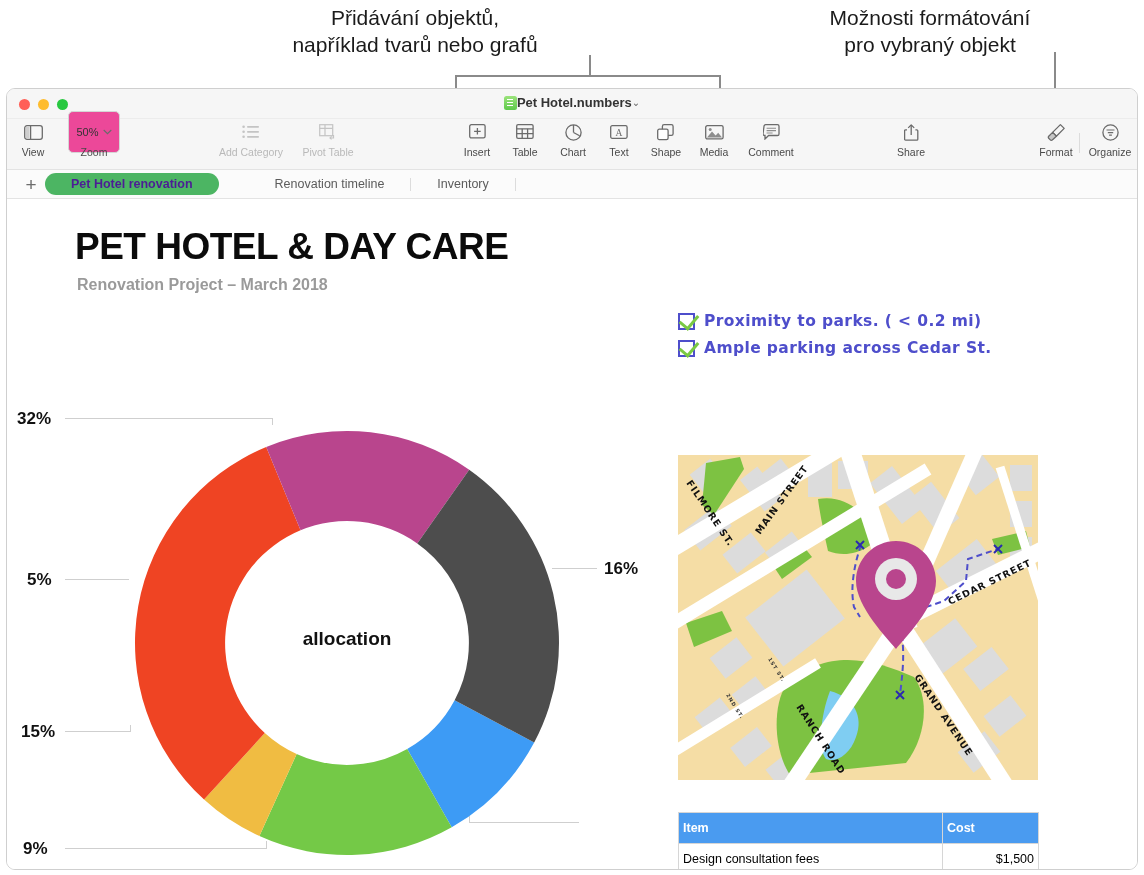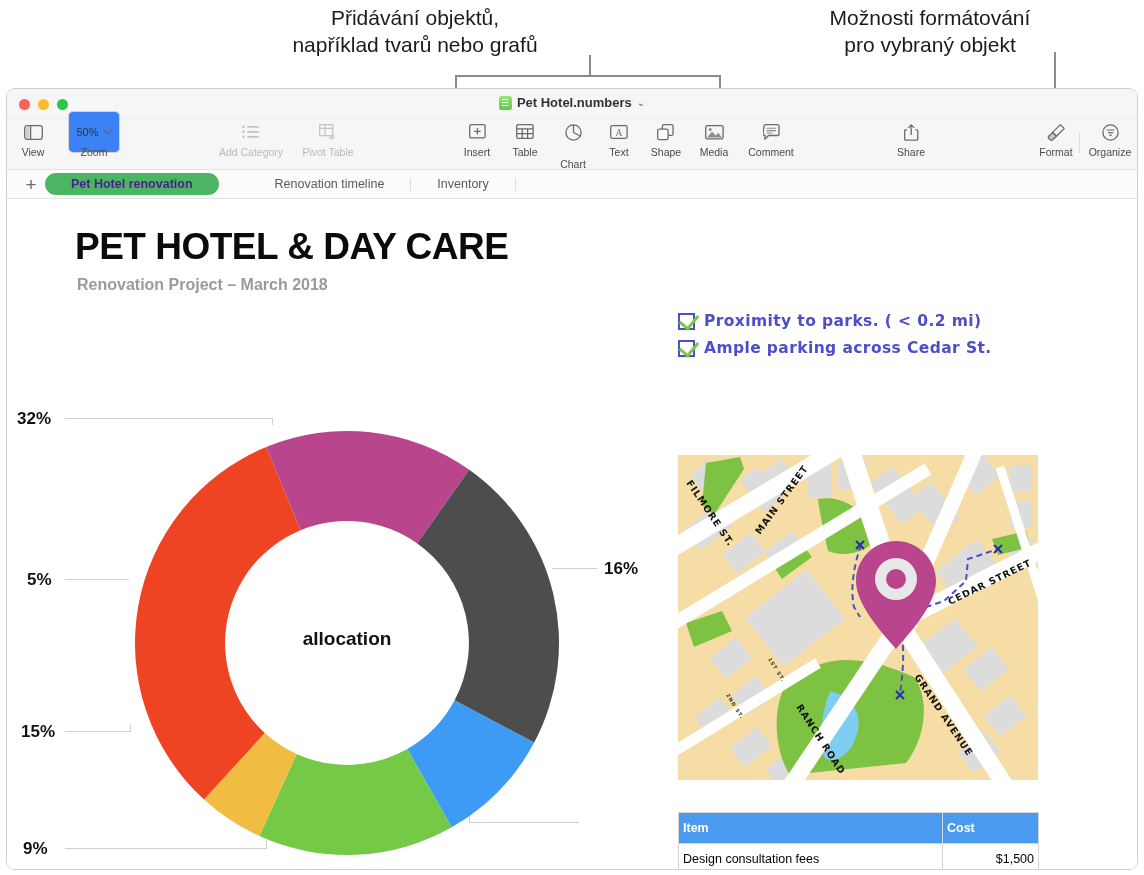--- a/index.html
+++ b/index.html
@@ -40,21 +40,21 @@
     border-bottom: 1px solid #ececec;
   }
   .traffic { position: absolute; top: 10px; width: 11px; height: 11px; border-radius: 50%; }
   .tl-red { left: 12px; background: #ff5f57; }
   .tl-yellow { left: 31px; background: #febc2e; }
   .tl-green { left: 50px; background: #28c840; }
   #doc-title {
     position: absolute; left: 0; right: 0; top: 6px;
     text-align: center;
     font-size: 13px; font-weight: bold; color: #333;
-    display: flex; align-items: center; justify-content: center; gap: 5px;
+    display: flex; align-items: center; justify-content: center; 
   }
   .numbers-badge {
     display: inline-block; width: 13px; height: 14px;
     background: linear-gradient(180deg, #9be37b 0%, #5ec94b 100%);
     border-radius: 2.5px; position: relative;
   }
   .numbers-badge::after {
     content: ""; position: absolute; left: 3px; top: 3px;
     width: 6px; height: 8px;
     background: repeating-linear-gradient(180deg,#fff 0 1.5px,transparent 1.5px 3px);
@@ -73,21 +73,21 @@
     width: 60px;
   }
   .tb-ico { height: 22px; display: flex; align-items: center; justify-content: center; }
   .tb-lab { font-size: 10.5px; color: #4a4a4a; margin-top: 3px; white-space: nowrap; }
   .tb-item.dim .tb-lab { color: #b9b9b9; }
   .tb-sep { position: absolute; top: 14px; width: 1px; height: 20px; background: #dcdcdc; }
 
   .zoom-pill {
     display: flex; align-items: center; gap: 4px;
     border: 1px solid #d5d5d5; border-radius: 5px;
-    background: #3b82f6; padding: 20px 7px; height: 20px;
+    background: #ec4899; padding: 20px 7px; height: 20px;
     font-size: 11px; color: #333;
   }
 
   
   #tabbar {
     position: relative; height: 29px;
     background: #fbfbfb;
     border-bottom: 1px solid #e3e3e3;
     display: flex; align-items: center; padding-left: 10px;
   }
@@ -239,21 +239,21 @@
             <rect x="0.7" y="0.7" width="16.4" height="13.6" rx="1.4" fill="none" stroke="#6b6b6b" stroke-width="1.3"></rect>
             <line x1="0.7" y1="4.8" x2="17.1" y2="4.8" stroke="#6b6b6b" stroke-width="1.3"></line>
             <line x1="0.7" y1="9.6" x2="17.1" y2="9.6" stroke="#6b6b6b" stroke-width="1.3"></line>
             <line x1="6.2" y1="4.8" x2="6.2" y2="14.3" stroke="#6b6b6b" stroke-width="1.3"></line>
             <line x1="11.6" y1="4.8" x2="11.6" y2="14.3" stroke="#6b6b6b" stroke-width="1.3"></line>
           </svg>
         </div>
         <div class="tb-lab">Table</div>
       </div>
 
-      <div class="tb-item" style="left:536px;gap:12px;">
+      <div class="tb-item" style="left:536px;">
         <div class="tb-ico">
           <svg width="17" height="17" viewBox="0 0 17 17">
             <circle cx="8.5" cy="8.5" r="7.6" fill="none" stroke="#6b6b6b" stroke-width="1.3"></circle>
             <line x1="8.5" y1="8.5" x2="8.5" y2="1" stroke="#6b6b6b" stroke-width="1.3"></line>
             <line x1="8.5" y1="8.5" x2="14.6" y2="11.8" stroke="#6b6b6b" stroke-width="1.3"></line>
           </svg>
         </div>
         <div class="tb-lab">Chart</div>
       </div>
 

